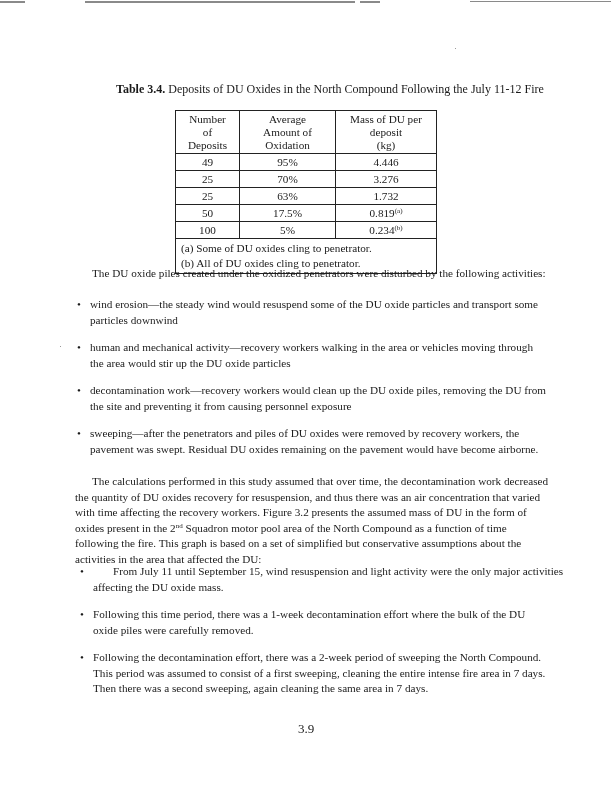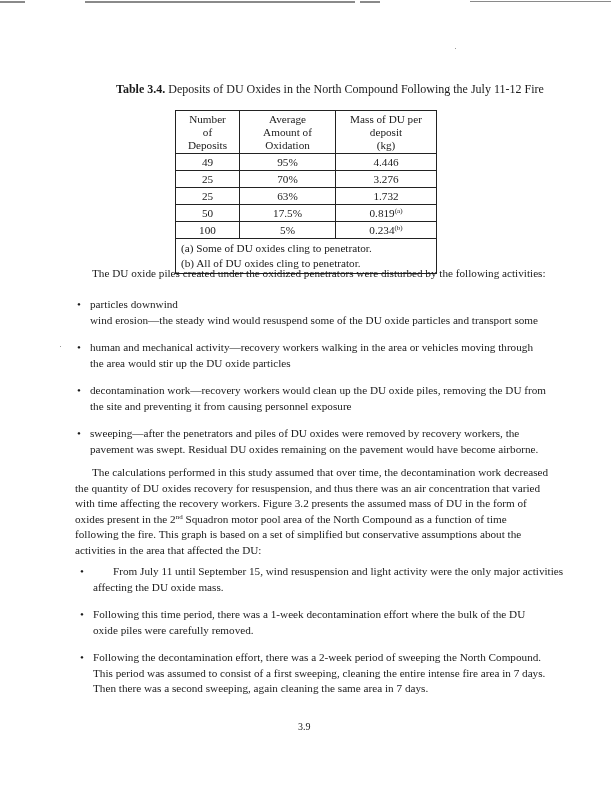--- a/index.html
+++ b/index.html
@@ -11,21 +11,21 @@
   table.du { position:absolute; left:175px; top:110px; border-collapse:collapse;
              font-size:11.2px; line-height:13px; }
   table.du td, table.du th { border:1px solid #222; text-align:center; padding:0; }
   table.du th { font-weight:normal; padding:2px 0 1px 0; vertical-align:top; }
   table.du td { height:16px; }
   table.du td.foot { text-align:left; padding:2px 4px 2px 5px; line-height:15px; }
   sup { font-size:7px; vertical-align:4px; line-height:0; }
   .para { position:absolute; font-size:11.2px; line-height:15.6px; }
   .bullet { position:absolute; font-size:11.2px; line-height:15.6px; }
   .bullet .dot { position:absolute; left:-13px; top:0; }
-  .pagenum { position:absolute; left:298px; top:721px; font-size:10px; }
+  .pagenum { position:absolute; left:298px; top:721px; font-size:13px; }
   .speck { position:absolute; width:1px; height:1px; background:#999; }
 </style>
 </head>
 <body>
 
 <div class="scanline" style="left:0;width:25px;"></div>
 <div class="scanline" style="left:85px;width:270px;"></div>
 <div class="scanline" style="left:360px;width:20px;"></div>
 <div class="scanline" style="left:470px;width:141px;height:1px;"></div>
 
@@ -86,22 +86,22 @@
   </tr>
 </tbody>
   </table>
 
 <div class="para" style="left:92px;top:266px;white-space:nowrap;">
   <span>The DU oxide piles created under the oxidized penetrators were disturbed by the following activities:</span>
 </div>
 
 <div class="bullet" style="left:90px;top:297px;">
   <span class="dot">•</span>
+  <div style="white-space:nowrap;">wind erosion—the steady wind would resuspend some of the DU oxide particles and transport some</div>
   <div style="white-space:nowrap;">particles downwind</div>
-  <div style="white-space:nowrap;">wind erosion—the steady wind would resuspend some of the DU oxide particles and transport some</div>
 </div>
 
 <div class="speck" style="left:60px;top:346px;"></div>
 
 <div class="bullet" style="left:90px;top:340px;">
   <span class="dot">•</span>
   <div style="white-space:nowrap;text-align:center;">human and mechanical activity—recovery workers walking in the area or vehicles moving through</div>
   <div style="white-space:nowrap;">the area would stir up the DU oxide particles</div>
 </div>
 
@@ -111,21 +111,21 @@
   <div style="white-space:nowrap;">the site and preventing it from causing personnel exposure</div>
 </div>
 
 <div class="bullet" style="left:90px;top:426px;">
   <span class="dot">•</span>
   <div style="white-space:nowrap;">sweeping—after the penetrators and piles of DU oxides were removed by recovery workers, the</div>
   <div style="white-space:nowrap;">pavement was swept.  Residual DU oxides remaining on the pavement would have become airborne.</div>
 </div>
 
 <div class="para" style="left:75px;top:465px;white-space:nowrap;">
-  <div style="padding-left:17px;">The calculations performed in this study assumed that over time, the decontamination work decreased</div>
+  <div style="padding-left:17px;margin-top:9px;">The calculations performed in this study assumed that over time, the decontamination work decreased</div>
   <div>the quantity of DU oxides recovery for resuspension, and thus there was an air concentration that varied</div>
   <div>with time affecting the recovery workers.  Figure 3.2 presents the assumed mass of DU in the form of</div>
   <div><span>oxides present in the 2</span><sup>nd</sup><span> Squadron motor pool area of the North Compound as a function of time</span></div>
   <div>following the fire.  This graph is based on a set of simplified but conservative assumptions about the</div>
   <div>activities in the area that affected the DU:</div>
 </div>
 
 <div class="bullet" style="left:93px;top:564px;">
   <span class="dot">•</span>
   <div style="white-space:nowrap;margin-left:20px;">From July 11 until September 15, wind resuspension and light activity were the only major activities</div>

